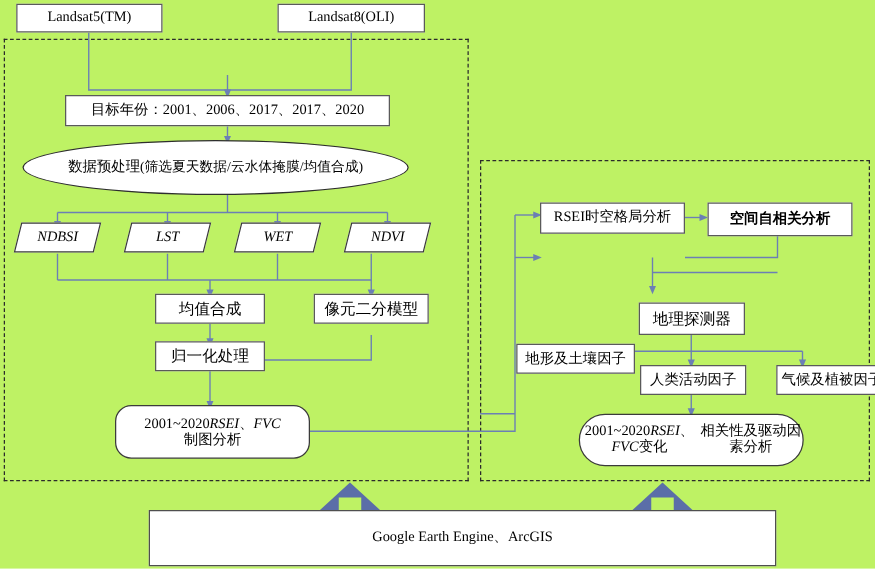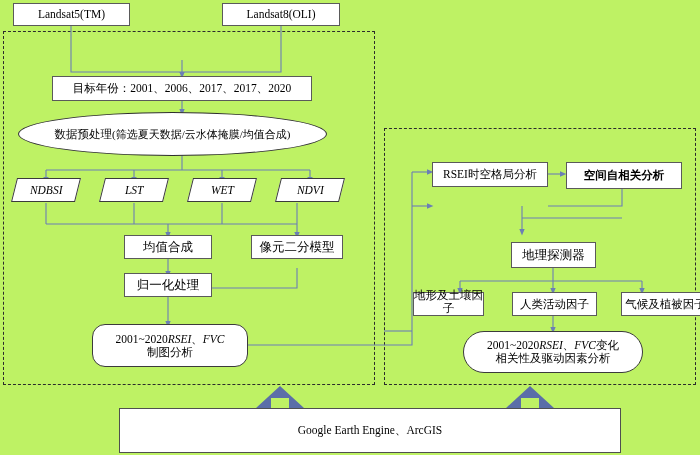--- a/index.html
+++ b/index.html
@@ -192,31 +192,31 @@
     <span>RSEI时空格局分析</span>
   </div>
   <div class="node rect han-sm" style="left:566px; top:162px; width:116px; height:27px;font-weight:bold;">
     <span>空间自相关分析</span>
   </div>
 
   <div class="node rect han" style="left:511px; top:242px; width:85px; height:26px;">
     <span>地理探测器</span>
   </div>
 
-  <div class="node rect han-sm" style="left:413px; top:292px; width:71px; height:24px;align-items:flex-end;">
+  <div class="node rect han-sm" style="left:413px; top:275px; width:95px; height:24px;">
     <span>地形及土壤因子</span>
   </div>
   <div class="node rect han-sm" style="left:512px; top:292px; width:85px; height:24px;">
     <span>人类活动因子</span>
   </div>
   <div class="node rect han-sm" style="left:601px; top:292px; width:89px; height:24px;margin-left:20px;">
     <span>气候及植被因子</span>
   </div>
 
-  <div class="node rounded-pill" style="left:463px; top:331px; width:180px; height:42px; flex-direction:column;">
+  <div class="node rounded-pill" style="left:463px; top:331px; width:180px; height:42px; flex-direction:row;">
     <span class="mixed"><span>2001~2020</span><span class="it">RSEI</span><span>、</span><span class="it">FVC</span><span>变化</span></span>
     <span class="han-sm">相关性及驱动因素分析</span>
   </div>
 
   <div class="node rect-thin latin" style="left:99px; top:408px; width:502px; height:45px;margin-left:20px;">
     <span>Google Earth Engine、ArcGIS</span>
   </div>
 
 </div>
 

